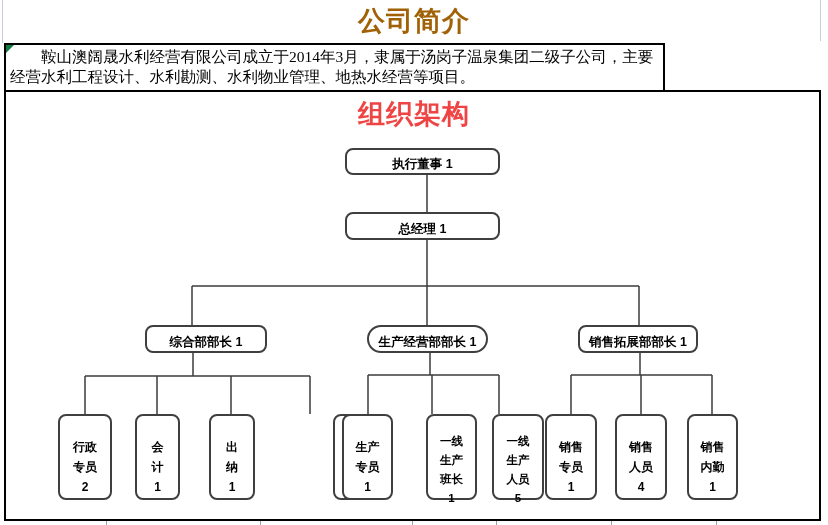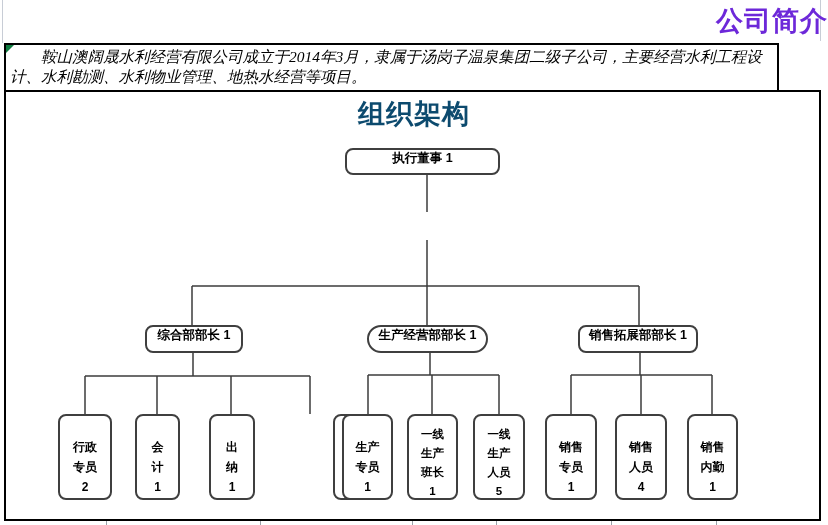--- a/index.html
+++ b/index.html
@@ -10,59 +10,59 @@
   }
   .page{position:absolute;left:0;top:0;width:828px;height:525px;}
   
   .gridline-v{position:absolute;width:1px;background:#c8cdd6;}
   .gridline-left{left:2px;top:0;height:43px;}
   .gridline-right{left:820px;top:0;height:41px;}
   .tick{position:absolute;width:1px;height:5px;top:521px;background:#9aa0a8;}
   
   .doc-title{
     position:absolute;left:0;top:3px;width:828px;margin:0;
-    text-align:right;font-family:"Liberation Serif","DejaVu Serif",serif;
-    font-size:27px;font-weight:bold;color:#6d28d9;letter-spacing:1px;
+    text-align:center;font-family:"Liberation Serif","DejaVu Serif",serif;
+    font-size:27px;font-weight:bold;color:#a16207;letter-spacing:1px;
   }
   
   .intro-cell{
-    position:absolute;left:4px;top:43px;width:775px;height:49px;
-    box-sizing:border-box;border:2px solid #000;background:#fff;font-style:italic;
+    position:absolute;left:4px;top:43px;width:661px;height:49px;
+    box-sizing:border-box;border:2px solid #000;background:#fff;
   }
   .intro-text{
     margin:0;padding:2px 5px 0 4px;
     font-family:"Liberation Serif","DejaVu Serif",serif;
     font-size:15.5px;line-height:20px;color:#000;
   }
   .err-triangle{
     position:absolute;left:0;top:0;width:0;height:0;
     border-style:solid;border-width:8px 8px 0 0;
     border-color:#107c41 transparent transparent transparent;
   }
   
   .org-cell{
     position:absolute;left:4px;top:90px;width:817px;height:431px;
     box-sizing:border-box;border:2px solid #000;background:#fff;
   }
   .section-title{
     position:absolute;left:0;top:96px;width:828px;margin:0;
     text-align:center;font-family:"Liberation Serif","DejaVu Serif",serif;
-    font-size:27px;font-weight:bold;color:#0c4a6e;letter-spacing:1px;
+    font-size:27px;font-weight:bold;color:#ef4444;letter-spacing:1px;
   }
   
   .org-svg{position:absolute;left:0;top:0;width:828px;height:525px;}
   .org-nodes{position:absolute;left:0;top:0;width:828px;height:525px;}
   .org-box{
     position:absolute;box-sizing:border-box;background:#fff;
     border:2px solid #3f3f3f;border-radius:8px;
-    display:flex;flex-direction:column;align-items:center;justify-content:flex-start;
+    display:flex;flex-direction:column;align-items:center;justify-content:flex-end;
     font-weight:bold;font-size:12.5px;color:#000;text-align:center;
   }
   .org-box.tall{justify-content:flex-start;padding-top:21px;line-height:20px;font-size:12px;}
-  .org-box.dense{padding-top:9px;line-height:19px;font-size:11.5px;}
+  .org-box.dense{padding-top:16px;line-height:19px;font-size:11.5px;margin-left:19px;}
   .org-line{white-space:nowrap;}
 </style>
 </head>
 <body>
 
 <div class="page">
 
   <div class="gridline-v gridline-left"></div>
   <div class="gridline-v gridline-right"></div>
 
@@ -99,21 +99,24 @@
       <line x1="571" y1="375" x2="712" y2="375" stroke="#3b3b3b" stroke-width="1.5"></line>
       <line x1="571" y1="375" x2="571" y2="414" stroke="#3b3b3b" stroke-width="1.5"></line>
       <line x1="641" y1="375" x2="641" y2="414" stroke="#3b3b3b" stroke-width="1.5"></line>
       <line x1="712" y1="375" x2="712" y2="414" stroke="#3b3b3b" stroke-width="1.5"></line>
     </svg>
 
   <div class="org-nodes" id="org-nodes">
       <div class="org-box" style="left: 345px; top: 148px; width: 155px; height: 27px; border-color: rgb(63, 63, 63);">
         <div class="org-line">执行董事 1</div>
       </div>
-      <div class="org-box" style="left: 145px; top: 325px; width: 98px; height: 28px; border-color: rgb(63, 63, 63);">
+      <div class="org-box" style="left: 345px; top: 212px; width: 155px; height: 28px; border-color: rgb(63, 63, 63);">
+        <div class="org-line">总经理 1</div>
+      </div>
+      <div class="org-box" style="left: 145px; top: 325px; width: 122px; height: 28px; border-color: rgb(63, 63, 63);">
         <div class="org-line">综合部部长 1</div>
       </div>
       <div class="org-box" style="left: 367px; top: 325px; width: 121px; height: 28px; border-color: rgb(63, 63, 63); border-radius: 14px;">
         <div class="org-line">生产经营部部长 1</div>
       </div>
       <div class="org-box" style="left: 578px; top: 325px; width: 120px; height: 28px; border-color: rgb(63, 63, 63);">
         <div class="org-line">销售拓展部部长 1</div>
       </div>
       <div class="org-box tall" style="left: 58px; top: 414px; width: 54px; height: 86px; border-color: rgb(63, 63, 63);">
         <div class="org-line">行政</div>

